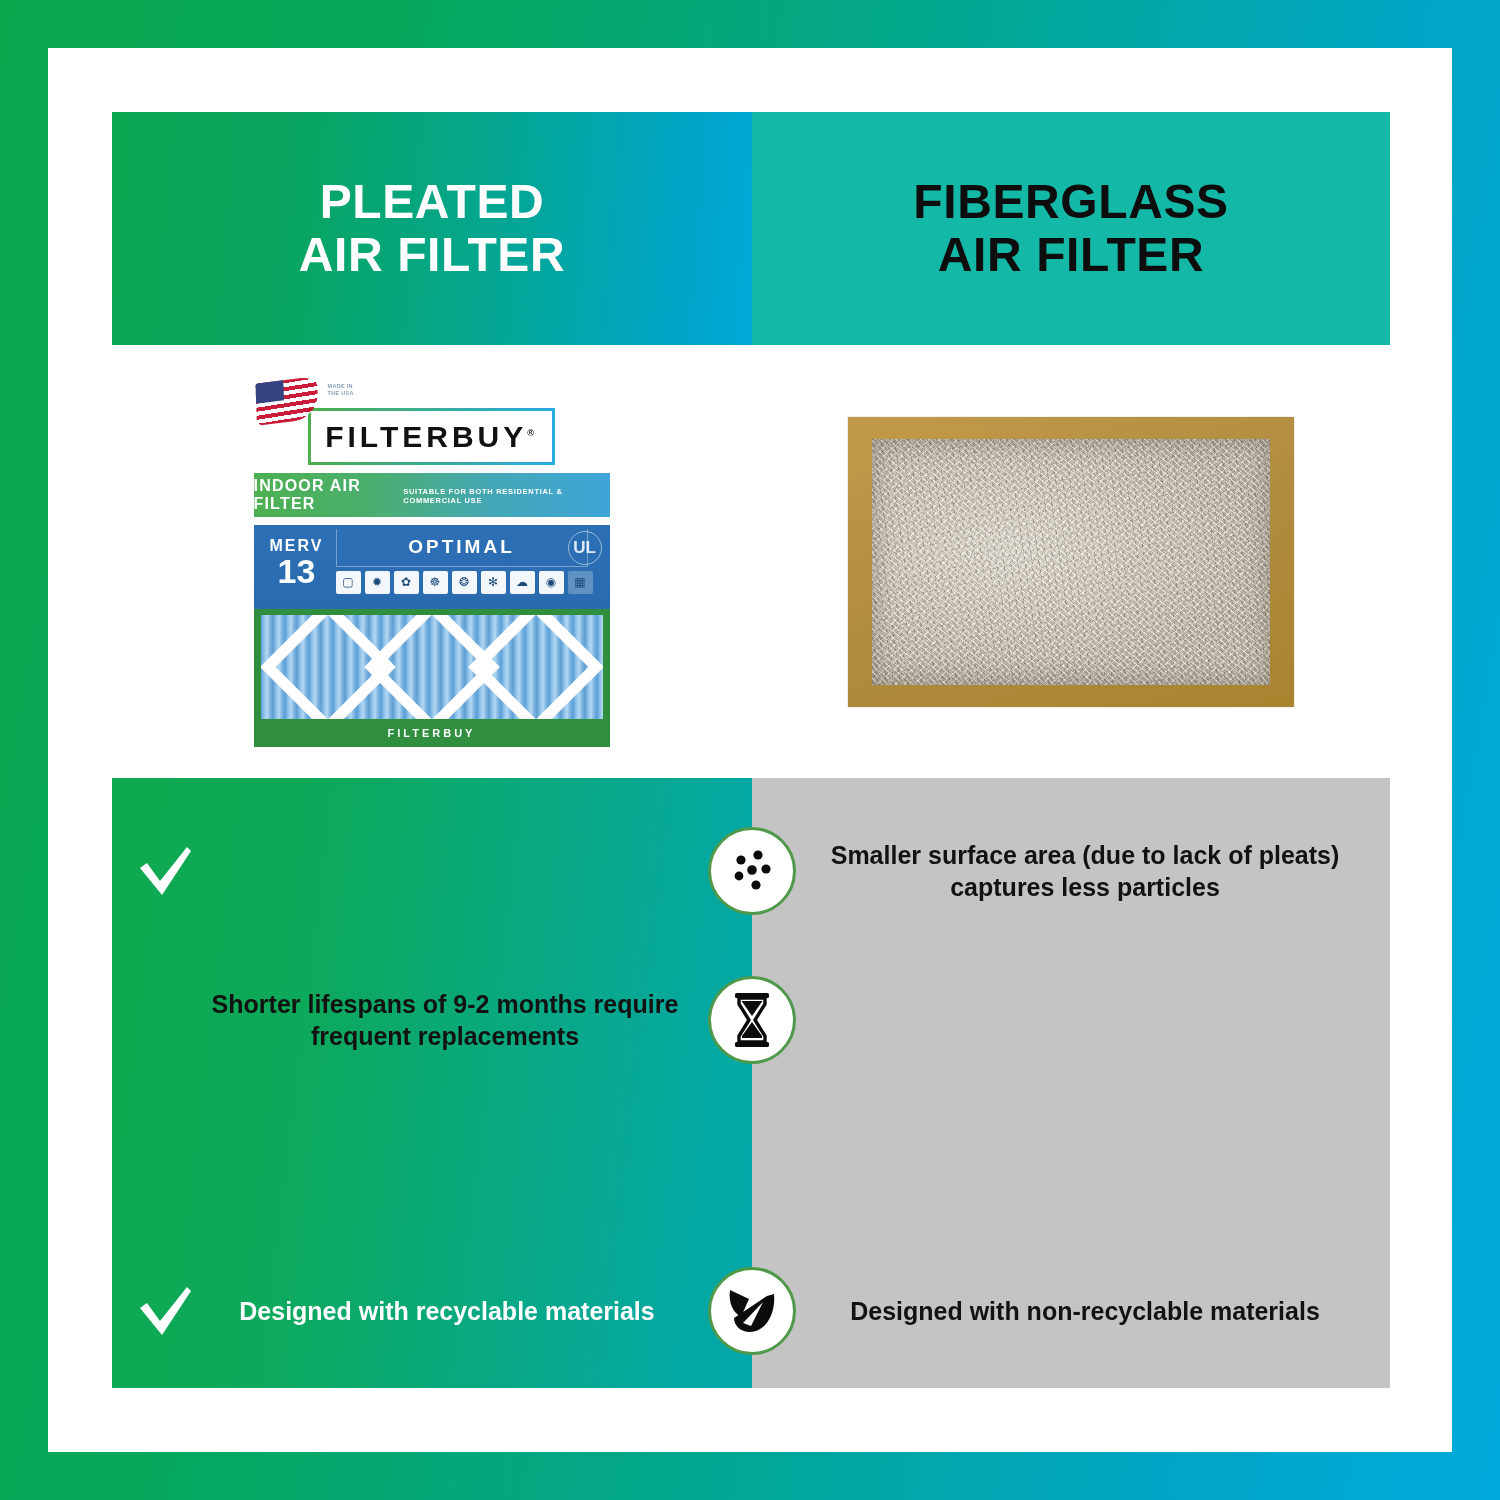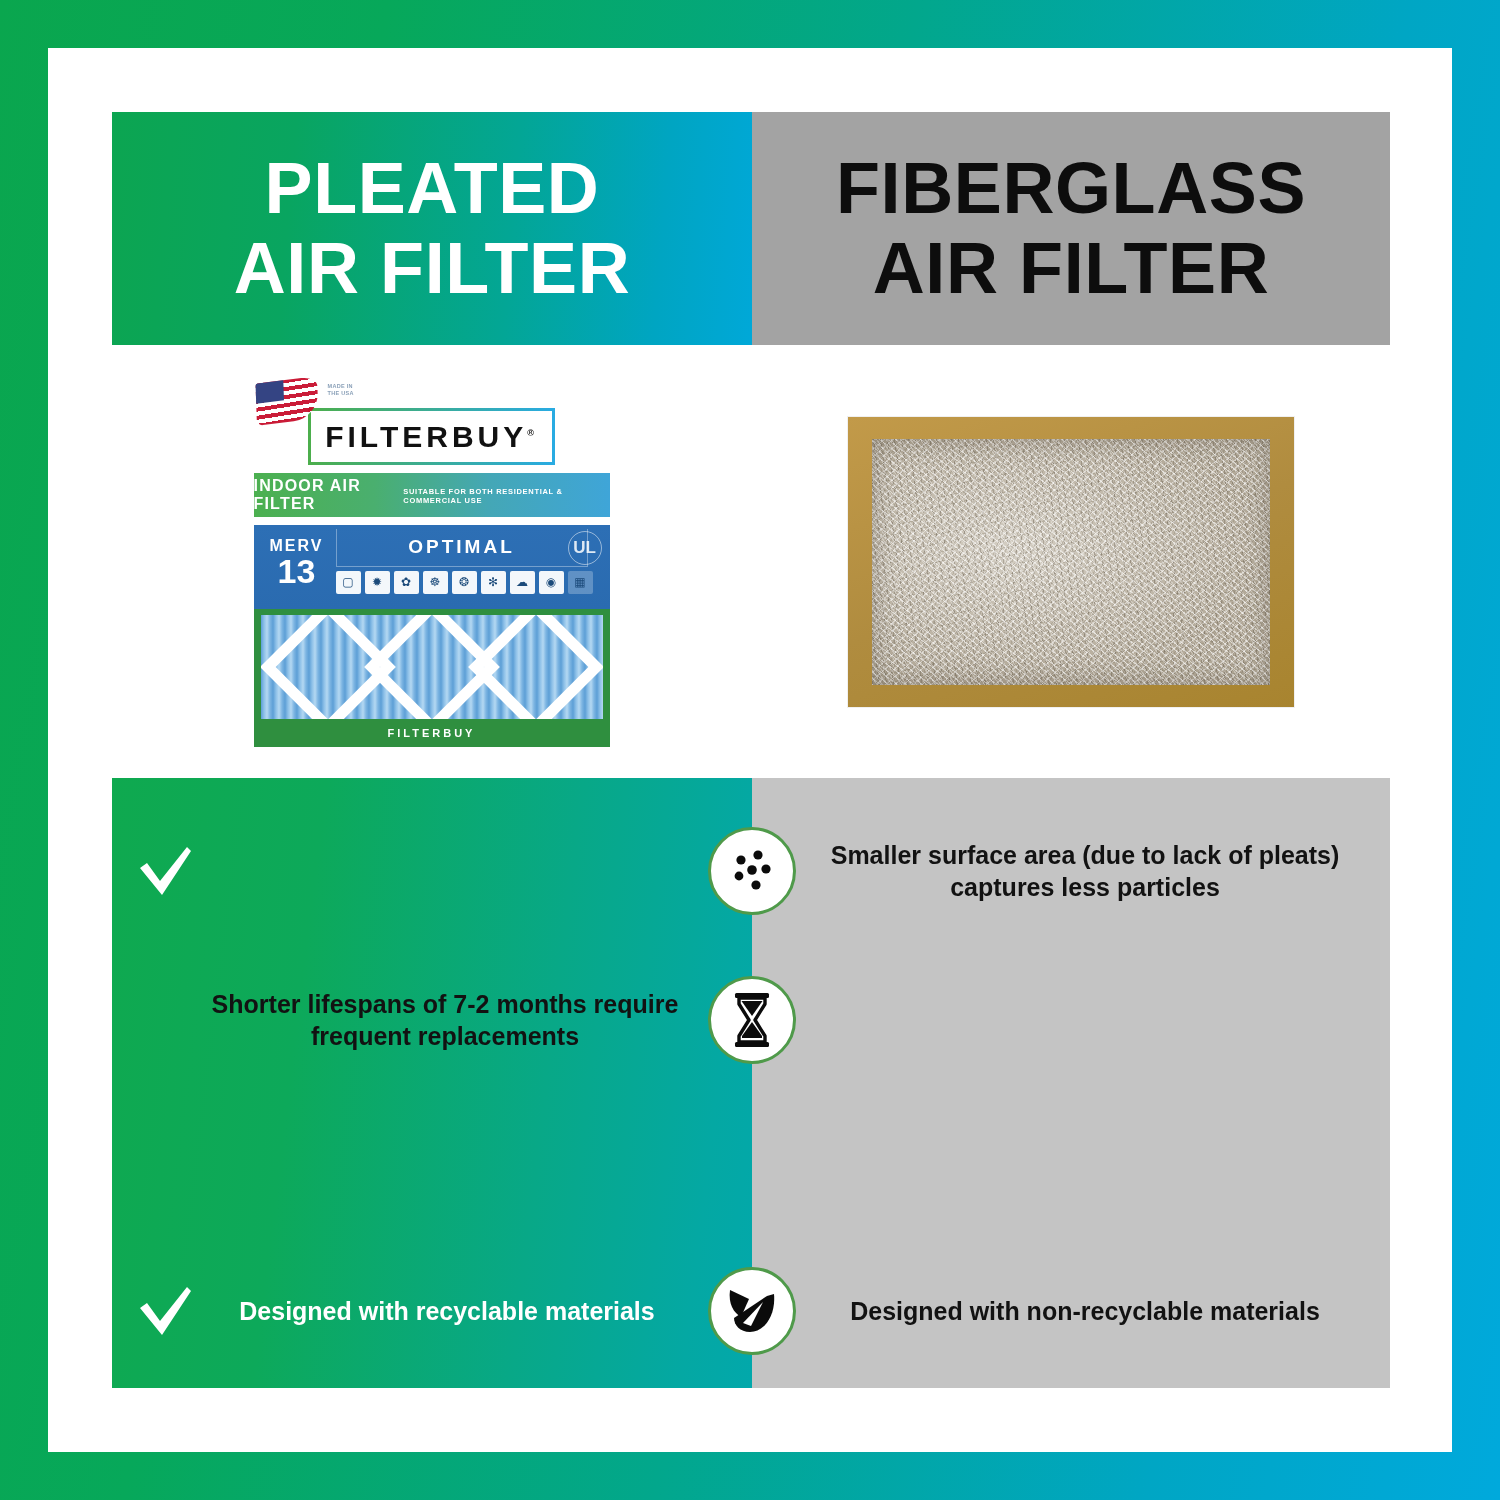--- a/index.html
+++ b/index.html
@@ -33,26 +33,26 @@
   .hdr {
     position: relative;
     display: flex; align-items: center; justify-content: center;
   }
   #hdr-left {
     width: 640px;
     background: linear-gradient(95deg, #0ca551 0%, #09a560 28%, #03a695 62%, #00a5c2 85%, #00a8d8 100%);
   }
   #hdr-right {
     width: 638px;
-    background: #a3a3a3;
+    background: #14b8a6;
   }
   .hdr-title {
     text-align: center;
     font-weight: 800;
-    font-size: 72px;
+    font-size: 48px;
     line-height: 1.10;
     letter-spacing: 0.6px;
     text-transform: uppercase;
     font-stretch: condensed;
   }
   #hdr-left .hdr-title { color: #ffffff; }
   #hdr-right .hdr-title { color: #0d0d0d; }
 
   
   #photo-row {
@@ -387,21 +387,21 @@
             <rect x="6" y="1" width="34" height="5" rx="1.5" fill="#0b0b0b"></rect>
             <rect x="6" y="50" width="34" height="5" rx="1.5" fill="#0b0b0b"></rect>
             <path d="M10 6 L36 6 L36 12 L26 28 L36 44 L36 50 L10 50 L10 44 L20 28 L10 12 Z" fill="none" stroke="#0b0b0b" stroke-width="3.4" stroke-linejoin="round"></path>
             <path d="M13 44 L33 44 L33 46 L13 46 Z" fill="#0b0b0b"></path>
             <path d="M23 30 L33 44 L13 44 Z" fill="#0b0b0b"></path>
             <path d="M12.5 9 L33.5 9 L23 24 Z" fill="#0b0b0b"></path>
           </svg>
         </div>
 
         <div class="cell-right">
-          <div class="rtext">Shorter lifespans of 7-2 months require frequent replacements</div>
+          <div class="rtext">Shorter lifespans of 9-2 months require frequent replacements</div>
         </div>
       </div>
 
 
       <div class="row r4">
         <div class="cell-left">
           <div class="check">
             <svg width="56" height="52" viewBox="0 0 56 52" aria-hidden="true">
               <path d="M3 23 L10 18 L23 36 L50 2 L54 6 L25 50 Z" fill="#ffffff"></path>
             </svg>

